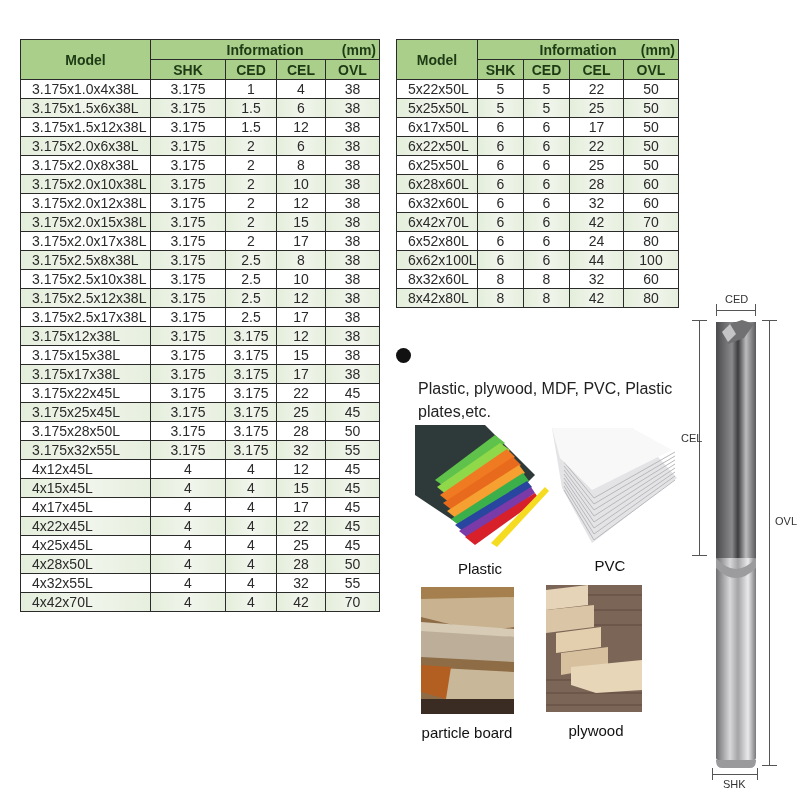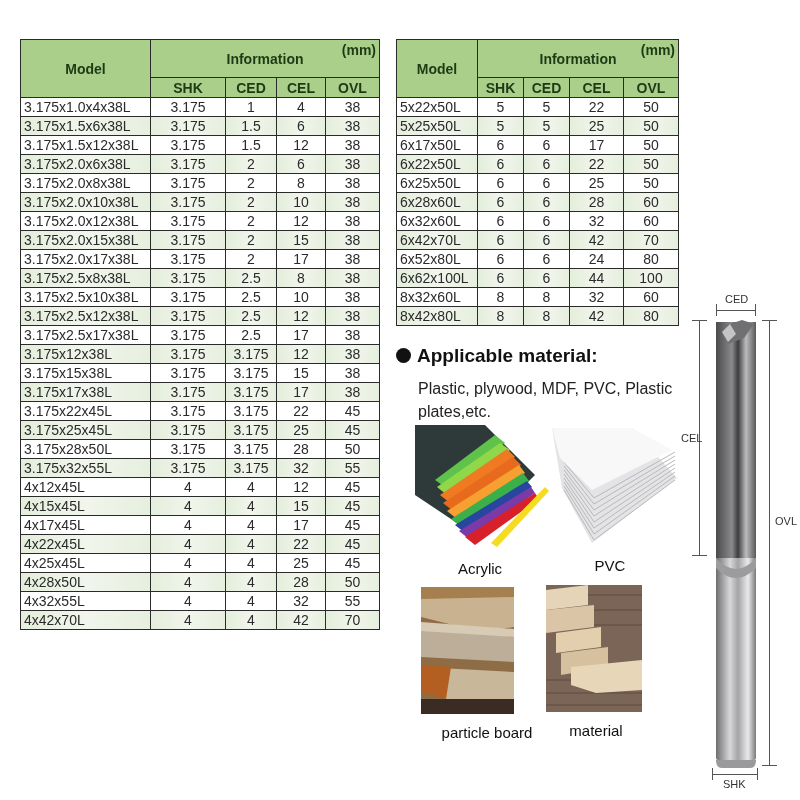--- a/index.html
+++ b/index.html
@@ -1,25 +1,25 @@
 <!DOCTYPE html>
 <html><head>
 <meta charset="utf-8">
 <style>
   * { box-sizing: border-box; margin: 0; padding: 0; }
   body { width: 800px; height: 800px; background: #ffffff; position: relative; overflow: hidden; font-family: "Liberation Sans", sans-serif; color: #1a1a1a; }
   table.spec { position: absolute; border-collapse: collapse; table-layout: fixed; }
   table.spec th, table.spec td { border: 1.3px solid #2a2a2a; text-align: center; font-weight: normal; white-space: nowrap; overflow: hidden; }
   table.spec th { background: #a9cf8a; color: #1d3a14; font-weight: bold; font-size: 14px; }
   table.spec th.model { font-size: 14px; }
-  table.spec th.info { position: relative; height: 38px; }
+  table.spec th.info { position: relative; height: 20px; }
   table.spec th.info .unit { position: absolute; right: 3px; top: 2px; padding-left: 20px; }
   table.spec th.sub { height: 20px; font-size: 14px; }
   table.spec td { font-size: 14px; height: 19px; line-height: 17px; color: #2a2a2a; }
-  table.spec td.m { text-align: left; padding-left: 3px; }
+  table.spec td.m { text-align: left; padding-left: 11px; }
   table.spec tr.alt td { background: linear-gradient(90deg, #e4eedb, #f1f5ec 50%, #e6efde); }
   #left-table { left: 20px; top: 39px; width: 359px; }
   #right-table { left: 396px; top: 39px; width: 282px; }
 
   .material-title { position: absolute; left: 396px; top: 345px; font-size: 19px; font-weight: bold; color: #111; }
   .bullet { display: inline-block; width: 15px; height: 15px; border-radius: 50%; background: #111; margin-right: 6px; vertical-align: -1px; }
   .material-text { position: absolute; left: 418px; top: 377px; font-size: 16px; line-height: 23px; color: #222; width: 260px; }
 
   .photo { position: absolute; overflow: hidden; }
   .caption { position: absolute; font-size: 15px; color: #111; text-align: center; }
@@ -365,40 +365,40 @@
         <td class="m">8x42x80L</td>
         <td>8</td>
         <td>8</td>
         <td>42</td>
         <td>80</td>
       </tr>
     </tbody>
 </table>
 
 <div class="material-title">
-  <span class="bullet"></span><span>Applicable material:</span>
+  <span class="bullet"></span>
 </div>
 <div class="material-text">Plastic, plywood, MDF, PVC, Plastic plates,etc.</div>
 
 <div class="photo" id="photo-acrylic">
   <svg width="140" height="125" viewBox="0 0 140 125">
     <polygon points="0,0 70,0 120,50 60,110 0,70" fill="#2e3a3a"></polygon>
     <polygon points="20,55 80,10 90,18 30,62" fill="#5fc24a"></polygon>
     <polygon points="22,62 85,18 95,25 32,70" fill="#8fd84a"></polygon>
     <polygon points="25,70 92,24 100,32 35,78" fill="#f07a22"></polygon>
     <polygon points="28,78 98,32 106,40 38,86" fill="#e86a1c"></polygon>
     <polygon points="32,86 104,40 110,48 42,94" fill="#f5a030"></polygon>
     <polygon points="36,94 108,48 114,56 46,102" fill="#3bb04a"></polygon>
     <polygon points="40,100 112,56 117,62 50,108" fill="#2845a0"></polygon>
     <polygon points="44,106 116,62 120,68 54,114" fill="#7a3aa8"></polygon>
     <polygon points="50,112 120,68 124,74 60,120" fill="#d8202a"></polygon>
     <polygon points="76,118 130,62 134,66 82,122" fill="#f5dc20"></polygon>
   </svg>
 </div>
-<div class="caption" style="left:440px;top:560px;width:80px;">Acrylic</div>
+<div class="caption" style="left:440px;top:560px;width:80px;">Plastic</div>
 
 <div class="photo" id="photo-pvc">
   <svg width="125" height="120" viewBox="0 0 125 120">
     <polygon points="0,0 80,0 125,50 40,115 10,60" fill="#e4e4e6"></polygon>
     <g fill="none" stroke="#b8b8bc" stroke-width="1">
       <polyline points="12,62 42,112 123,52"></polyline>
       <polyline points="12,58 42,106 123,48"></polyline>
       <polyline points="12,54 42,100 123,44"></polyline>
       <polyline points="12,50 42,94 123,40"></polyline>
       <polyline points="12,46 42,88 123,36"></polyline>
@@ -416,41 +416,41 @@
     <rect width="93" height="127" fill="#8e6c45"></rect>
     <polygon points="0,10 93,0 93,40 60,45 0,30" fill="#c8b290"></polygon>
     <polygon points="0,0 93,0 93,10 0,12" fill="#a5804e"></polygon>
     <polygon points="0,40 93,50 93,75 0,70" fill="#bcae98"></polygon>
     <polygon points="0,35 93,42 93,50 0,44" fill="#d8cbb5"></polygon>
     <polygon points="0,80 93,85 93,112 25,112 0,100" fill="#c9b79a"></polygon>
     <polygon points="0,78 30,80 25,112 0,105" fill="#b35f22"></polygon>
     <rect y="112" width="93" height="15" fill="#3a2c22"></rect>
   </svg>
 </div>
-<div class="caption" style="left:432px;top:724px;width:110px;">particle board</div>
+<div class="caption" style="left:412px;top:724px;width:110px;">particle board</div>
 
 <div class="photo" id="photo-plywood">
   <svg width="96" height="127" viewBox="0 0 96 127">
     <rect width="96" height="127" fill="#7b6556"></rect>
     <g stroke="#5e4b3e" stroke-width="1.2">
       <line x1="40" y1="10" x2="96" y2="10"></line>
         <line x1="40" y1="25" x2="96" y2="25"></line>
         <line x1="40" y1="40" x2="96" y2="40"></line>
       <line x1="0" y1="95" x2="96" y2="95"></line>
         <line x1="0" y1="108" x2="96" y2="108"></line>
         <line x1="0" y1="120" x2="96" y2="120"></line>
     </g>
     <polygon points="0,5 42,0 42,20 0,25" fill="#e6d4b8"></polygon>
     <polygon points="0,25 48,20 48,42 0,48" fill="#dac6a6"></polygon>
     <polygon points="10,48 55,42 55,62 10,68" fill="#e3cfae"></polygon>
     <polygon points="15,68 62,62 62,82 15,90" fill="#d6c09e"></polygon>
     <polygon points="25,82 96,75 96,105 50,108 25,100" fill="#e8d6b9"></polygon>
   </svg>
 </div>
-<div class="caption" style="left:556px;top:722px;width:80px;">material</div>
+<div class="caption" style="left:556px;top:722px;width:80px;">plywood</div>
 
 <div>
 
   <div class="dim-label" style="left:725px;top:293px;">CED</div>
   <div class="dim-line" style="left:716px;top:310px;width:40px;height:1px;"></div>
   <div class="dim-line" style="left:716px;top:304px;width:1px;height:12px;"></div>
   <div class="dim-line" style="left:755px;top:304px;width:1px;height:12px;"></div>
 
   <div class="dim-line" style="left:699px;top:320px;width:1px;height:235px;"></div>
   <div class="dim-line" style="left:692px;top:320px;width:15px;height:1px;"></div>

